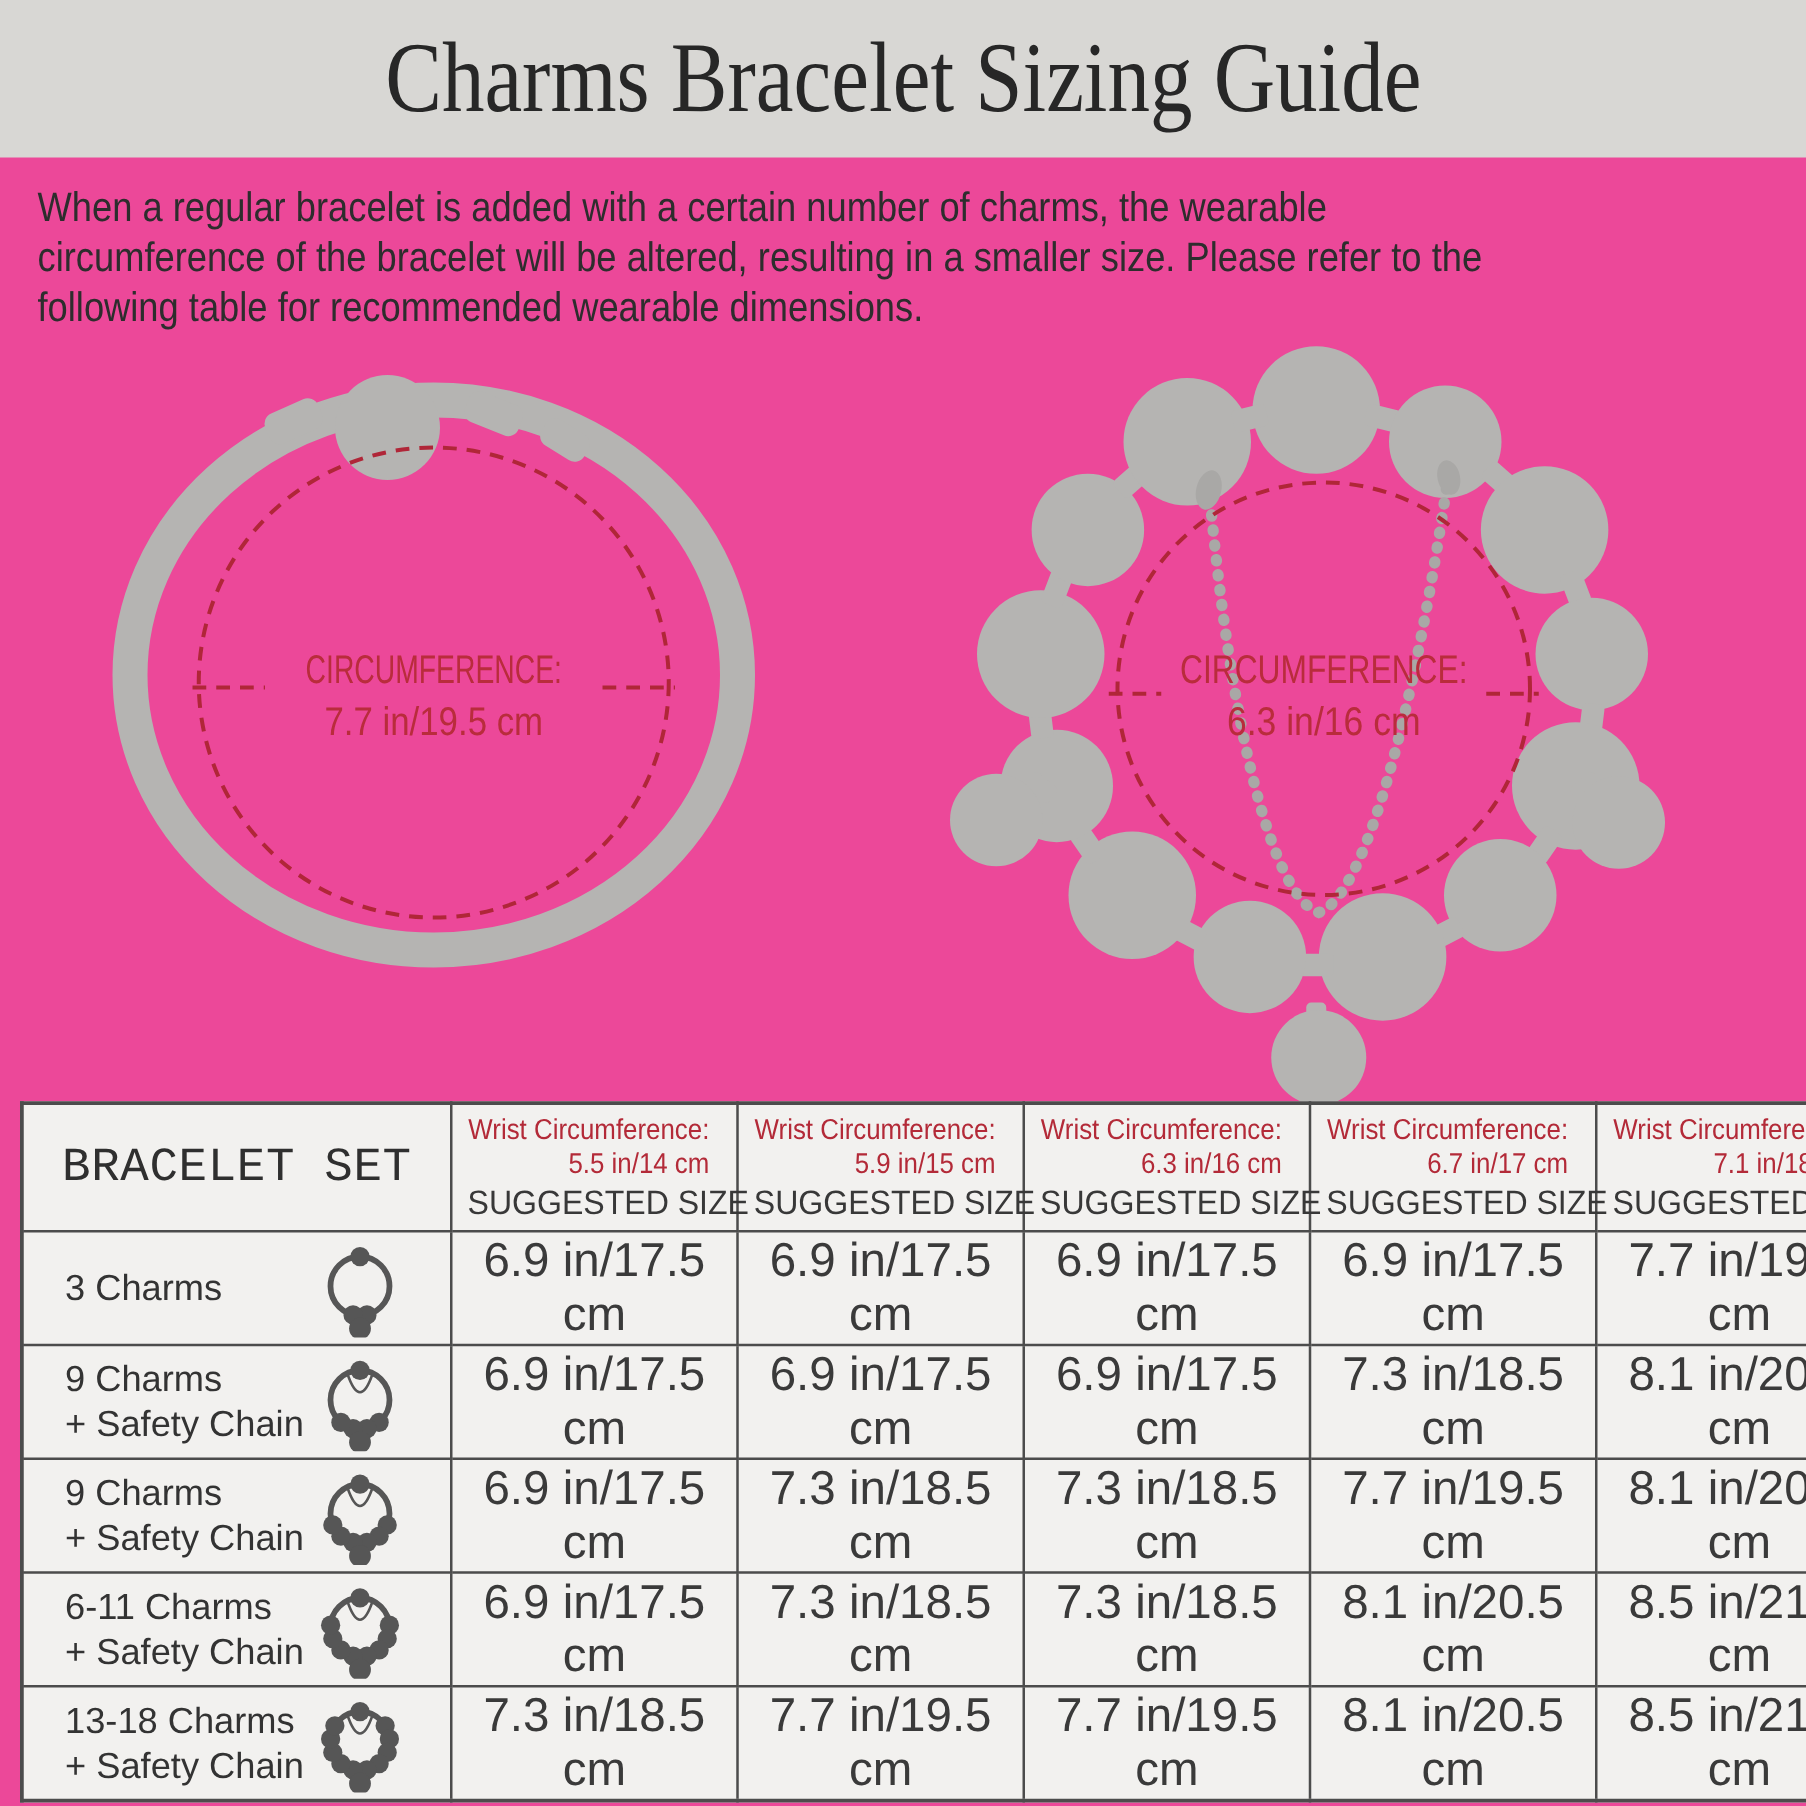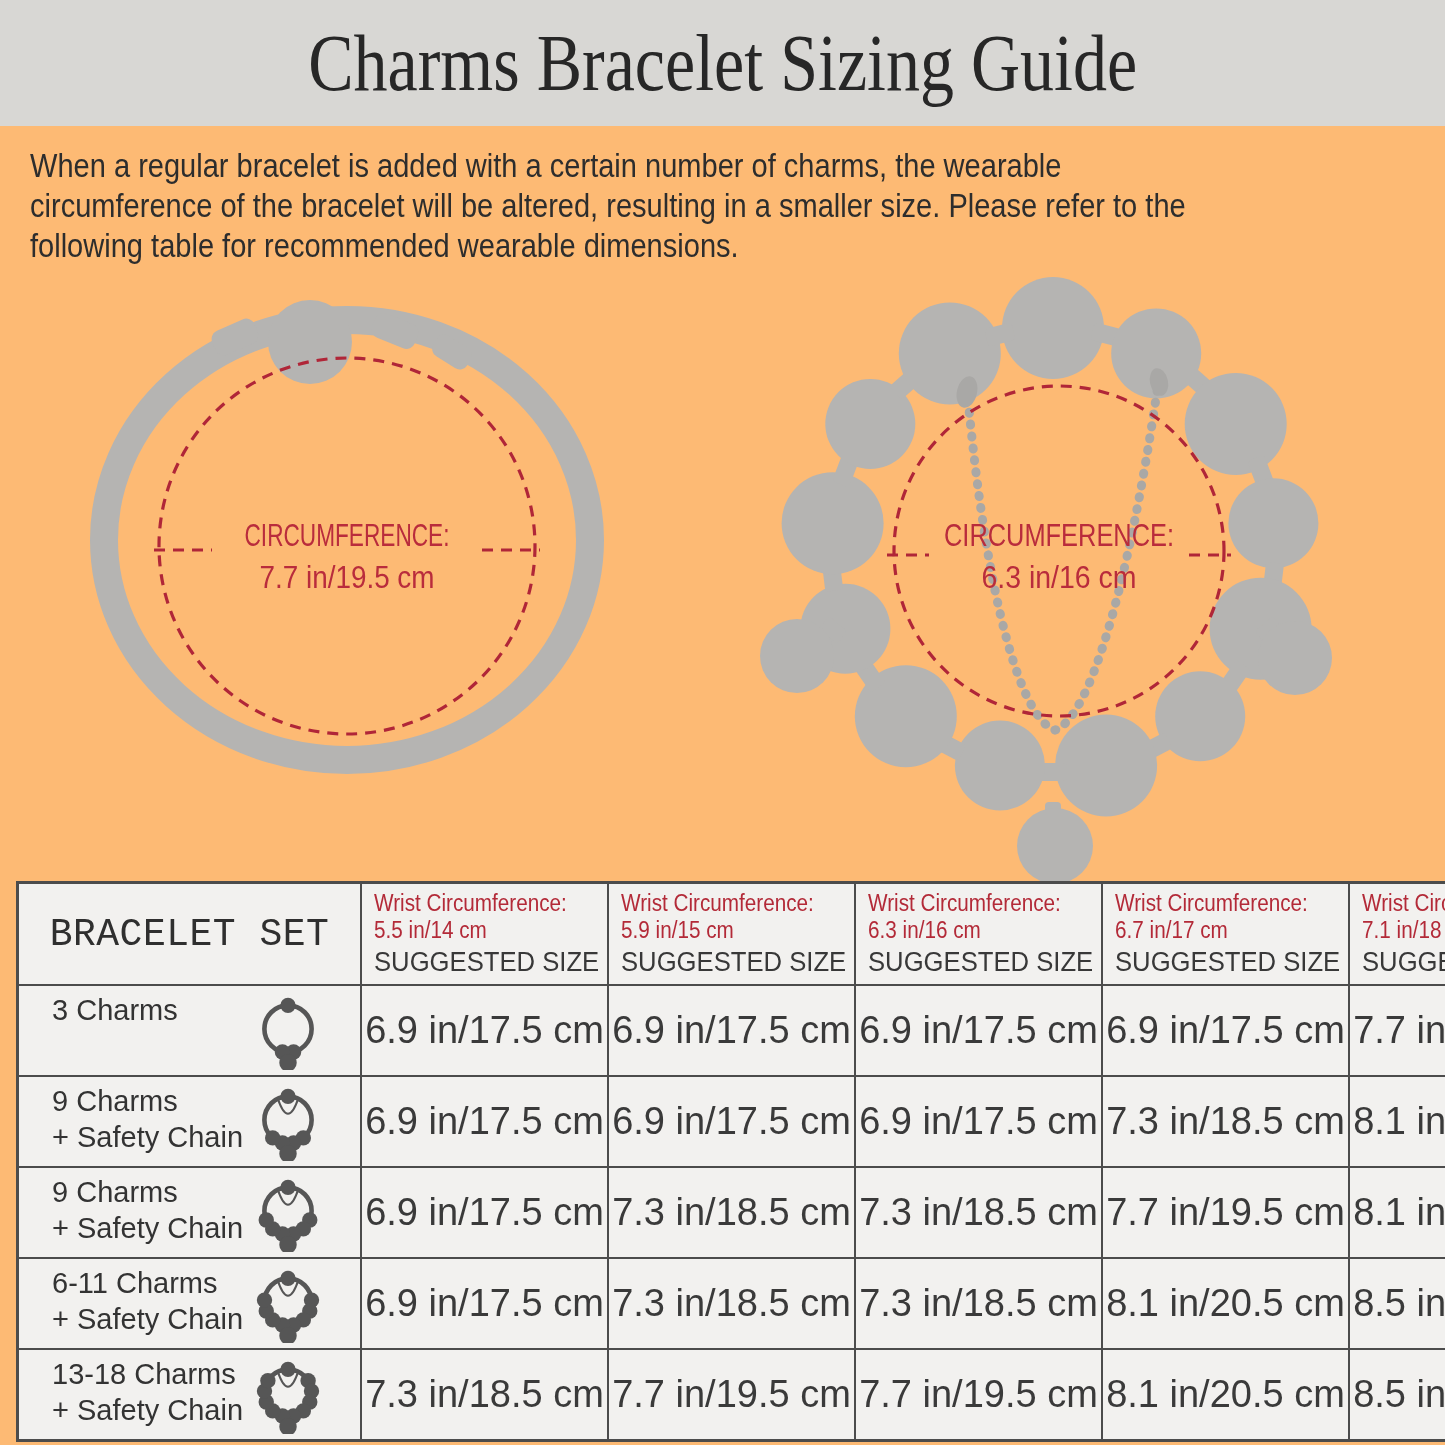--- a/index.html
+++ b/index.html
@@ -1,44 +1,44 @@
 <!DOCTYPE html>
 <html><head>
 <meta charset="utf-8">
 <style>
   html,body{margin:0;padding:0;background:#e8e7e5;}
-  #stage{position:relative;width:1445px;height:1445px;background:#fdba74;overflow:hidden;
+  #stage{position:relative;width:1445px;height:1445px;background:#ec4899;overflow:hidden;
          font-family:"Liberation Sans", sans-serif;}
   
   .band{position:absolute;top:0;left:0;width:1445px;height:126px;background:#d8d7d4;
         display:flex;align-items:center;justify-content:center;}
   .band h1{margin:0;font-family:"Liberation Serif", serif;font-weight:500;font-size:80px;
            color:#272727;letter-spacing:0px;transform:scaleX(.85);transform-origin:50% 50%;
            white-space:nowrap;}
   
   .intro{position:absolute;top:146px;left:30px;width:1560px;color:#2d2d2d;font-size:33px;
          line-height:40px;transform:scaleX(.88);transform-origin:0 0;}
   
   .fig{position:absolute;}
   .fig text{font-family:"Liberation Sans", sans-serif;fill:#b92c3c;}
   
   table.size{position:absolute;left:16px;top:881px;width:1414px;border-collapse:collapse;
              table-layout:fixed;background:#f2f1ef;}
   table.size,table.size th,table.size td{border:2px solid #4c4c4c;}
   table.size{border:3px solid #4c4c4c;}
   th.set-h{width:339px;font-size:38px;font-weight:normal;color:#2f2f2f;letter-spacing:.5px;font-family:Liberation Mono, monospace;}
-  th.col-h{width:215px;height:88px;vertical-align:middle;text-align:left;padding:6px 18px 6px 12px;
+  th.col-h{width:215px;height:88px;vertical-align:middle;text-align:right;padding:6px 0 6px 12px;
            font-weight:normal;}
   th.col-h .red{color:#b32a38;font-size:23px;line-height:27px;transform:scaleX(.9);
                 transform-origin:0 50%;white-space:nowrap;}
   th.col-h .sug{color:#383838;font-size:27px;line-height:31px;margin-top:3px;transform:scaleX(.95);
                 transform-origin:0 50%;white-space:nowrap;}
   td.val{height:87px;text-align:center;vertical-align:middle;color:#3a3a3a;font-size:38px;}
   td.set-c{vertical-align:middle;padding:0 26px 0 33px;}
-  .set-flex{display:flex;justify-content:space-between;}
+  .set-flex{display:flex;align-items:center;justify-content:space-between;}
   .set-label{color:#333;font-size:29px;line-height:36px;}
   .icon-wrap{flex:0 0 auto;margin-right:10px;display:flex;align-items:center;}
 </style>
 </head>
 <body>
 
 <div id="stage">
 
   <div class="band">
     <h1>Charms Bracelet Sizing Guide</h1>

